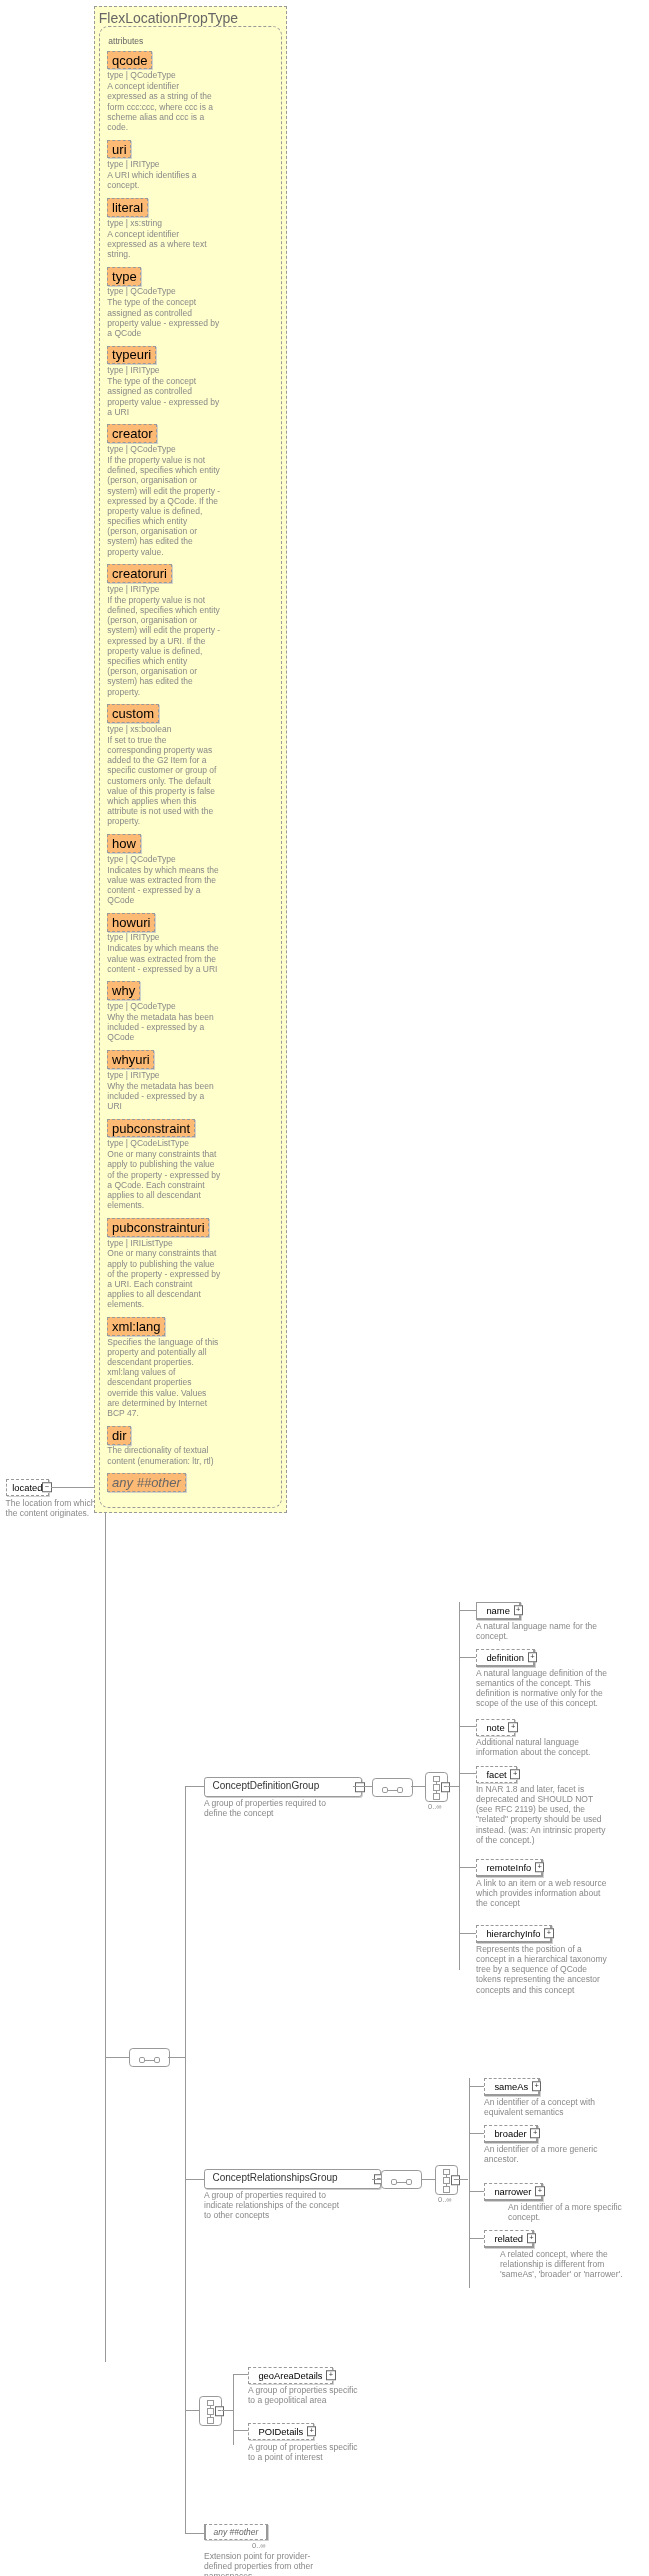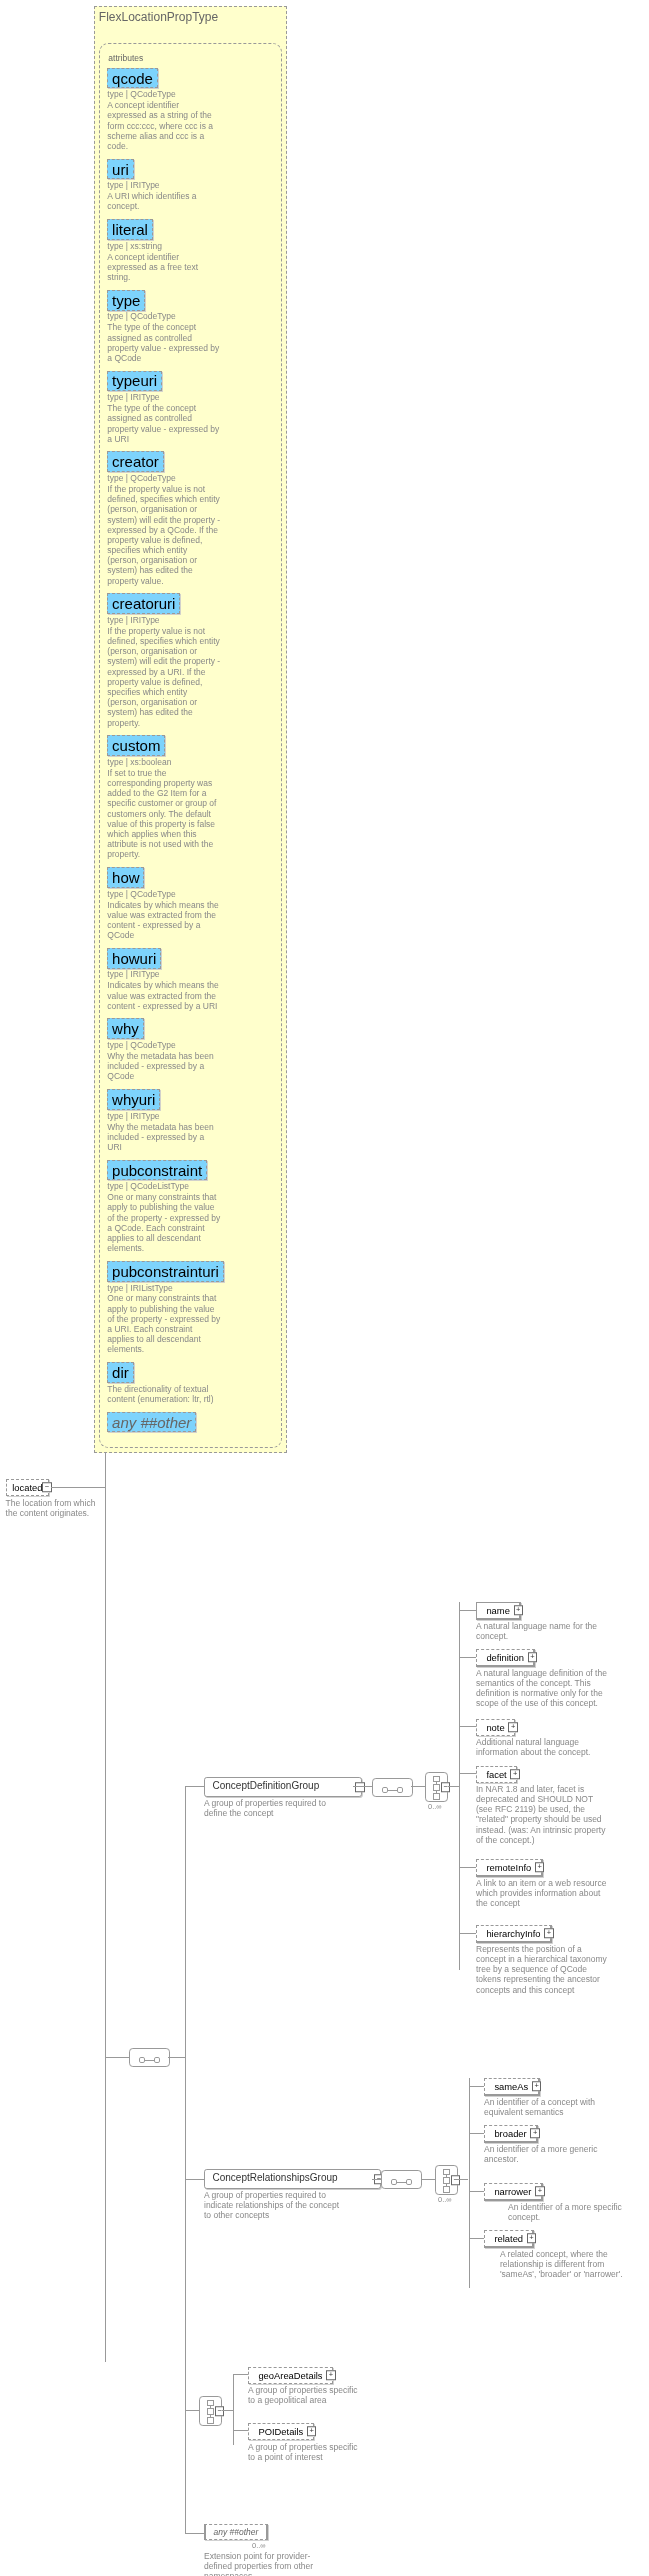--- a/index.html
+++ b/index.html
@@ -2,25 +2,25 @@
 <html style="font-size:15px"><head>
 <meta charset="utf-8">
 <style>
 body{margin:0;background:#fff;font-family:Verdana,Arial,sans-serif;font-size:8.5px;color:#333;width:650px}
 .box{border:0.9px solid #999;padding:1.9px 5.6px;display:inline-block;background:#fff;position:relative}
 .box .lbl{color:#000;font-size:9.4px}
 .expand{border:0.9px solid #666;width:7.5px;height:7.5px;font-size:7.5px;line-height:7.5px;text-align:center;display:inline-block;position:absolute;right:-3.8px;top:50%;transform:translateY(-50%);background:#fff;cursor:pointer}
 .dashed{border-style:dashed}
 .desc{color:#888;font-size:8.5px;width:113px;margin-top:1.9px;line-height:1.2}
 .yellow-outer{border:0.9px dashed #999;background:#ffffcc;padding:3.8px;position:absolute}
-.yellow-title{font-size:12px;color:#666;margin-bottom:19px}
+.yellow-title{font-size:14px;color:#666;margin-bottom:0}
 .yellow-inner{border:0.9px dashed #999;border-radius:9.4px;padding:7.5px}
 .attr-title{font-size:8.5px;color:#666;margin-bottom:3.8px}
 .attr{margin-bottom:7.5px}
-.attr .nm{border:0.9px dashed #999;padding:0.9px 3.8px;display:inline-block;font-size:15px;color:#000;position:relative;background:#7dd3fc}
+.attr .nm{border:0.9px dashed #999;padding:0.9px 3.8px;display:inline-block;font-size:13px;color:#000;position:relative;background:#fdba74}
 .attr .at{color:#888;margin-top:0.9px;font-size:8.5px}
 .attr .ad{color:#888;font-size:8.5px;width:113px;line-height:1.2;margin-top:0.9px}
 .shadow{box-shadow:0.9px 0.9px 0 #ccc}
 .conn{border-top:0.9px solid #999;position:absolute;height:0}
 .connv{border-left:0.9px solid #999;position:absolute;width:0}
 .seq{border:0.9px solid #999;border-radius:3.8px;width:39px;height:17px;background:#fff;position:absolute;display:flex;align-items:center;justify-content:center}
 .seq .dots{width:20.7px;height:5.6px;border-bottom:0.9px solid #999;position:relative}
 .seq .dots::before,.seq .dots::after{content:"";width:3.8px;height:3.8px;border:0.9px solid #999;border-radius:1.9px;background:#fff;position:absolute;top:2.8px}
 .seq .dots::before{left:0}
 .seq .dots::after{right:0}
@@ -50,32 +50,33 @@
 <div class="conn" style="left:51px;top:1487px;width:54px"></div>
 <div class="connv" style="left:105px;top:14px;height:2348px"></div>
 
 <div class="yellow-outer" style="left:94px;top:5.6px;width:183px">
   <div class="yellow-title">FlexLocationPropType</div>
   <div class="yellow-inner">
     <div class="attr-title" style="border:0.9px solid transparent">attributes</div>
     <div id="attrs">
           <div class="attr"><span class="nm dashed shadow">qcode</span><div class="at">type | QCodeType</div><div class="ad">A concept identifier expressed as a string of the form ccc:ccc, where ccc is a scheme alias and ccc is a code.</div></div>
           <div class="attr"><span class="nm dashed shadow">uri</span><div class="at">type | IRIType</div><div class="ad">A URI which identifies a concept.</div></div>
-          <div class="attr"><span class="nm dashed shadow">literal</span><div class="at">type | xs:string</div><div class="ad">A concept identifier expressed as a free text string.</div></div>
+          <div class="attr"><span class="nm dashed shadow">literal</span><div class="at">type | xs:string</div><div class="ad">A concept identifier expressed as a where text string.</div></div>
           <div class="attr"><span class="nm dashed shadow">type</span><div class="at">type | QCodeType</div><div class="ad">The type of the concept assigned as controlled property value - expressed by a QCode</div></div>
           <div class="attr"><span class="nm dashed shadow">typeuri</span><div class="at">type | IRIType</div><div class="ad">The type of the concept assigned as controlled property value - expressed by a URI</div></div>
           <div class="attr"><span class="nm dashed shadow">creator</span><div class="at">type | QCodeType</div><div class="ad">If the property value is not defined, specifies which entity (person, organisation or system) will edit the property - expressed by a QCode. If the property value is defined, specifies which entity (person, organisation or system) has edited the property value.</div></div>
           <div class="attr"><span class="nm dashed shadow">creatoruri</span><div class="at">type | IRIType</div><div class="ad">If the property value is not defined, specifies which entity (person, organisation or system) will edit the property - expressed by a URI. If the property value is defined, specifies which entity (person, organisation or system) has edited the property.</div></div>
           <div class="attr"><span class="nm dashed shadow">custom</span><div class="at">type | xs:boolean</div><div class="ad">If set to true the corresponding property was added to the G2 Item for a specific customer or group of customers only. The default value of this property is false which applies when this attribute is not used with the property.</div></div>
           <div class="attr"><span class="nm dashed shadow">how</span><div class="at">type | QCodeType</div><div class="ad">Indicates by which means the value was extracted from the content - expressed by a QCode</div></div>
           <div class="attr"><span class="nm dashed shadow">howuri</span><div class="at">type | IRIType</div><div class="ad">Indicates by which means the value was extracted from the content - expressed by a URI</div></div>
           <div class="attr"><span class="nm dashed shadow">why</span><div class="at">type | QCodeType</div><div class="ad">Why the metadata has been included - expressed by a QCode</div></div>
           <div class="attr"><span class="nm dashed shadow">whyuri</span><div class="at">type | IRIType</div><div class="ad">Why the metadata has been included - expressed by a URI</div></div>
           <div class="attr"><span class="nm dashed shadow">pubconstraint</span><div class="at">type | QCodeListType</div><div class="ad">One or many constraints that apply to publishing the value of the property - expressed by a QCode. Each constraint applies to all descendant elements.</div></div>
           <div class="attr"><span class="nm dashed shadow">pubconstrainturi</span><div class="at">type | IRIListType</div><div class="ad">One or many constraints that apply to publishing the value of the property - expressed by a URI. Each constraint applies to all descendant elements.</div></div>
+          <div class="attr"><span class="nm dashed shadow">xml:lang</span><div class="ad">Specifies the language of this property and potentially all descendant properties. xml:lang values of descendant properties override this value. Values are determined by Internet BCP 47.</div></div>
           <div class="attr"><span class="nm dashed shadow">dir</span><div class="ad">The directionality of textual content (enumeration: ltr, rtl)</div></div>
         </div>
     <div class="attr">
       <span class="nm dashed shadow" style="font-style:italic;color:#666">
         <span>any ##other</span>
       </span>
     </div>
   </div>
 </div>
 

